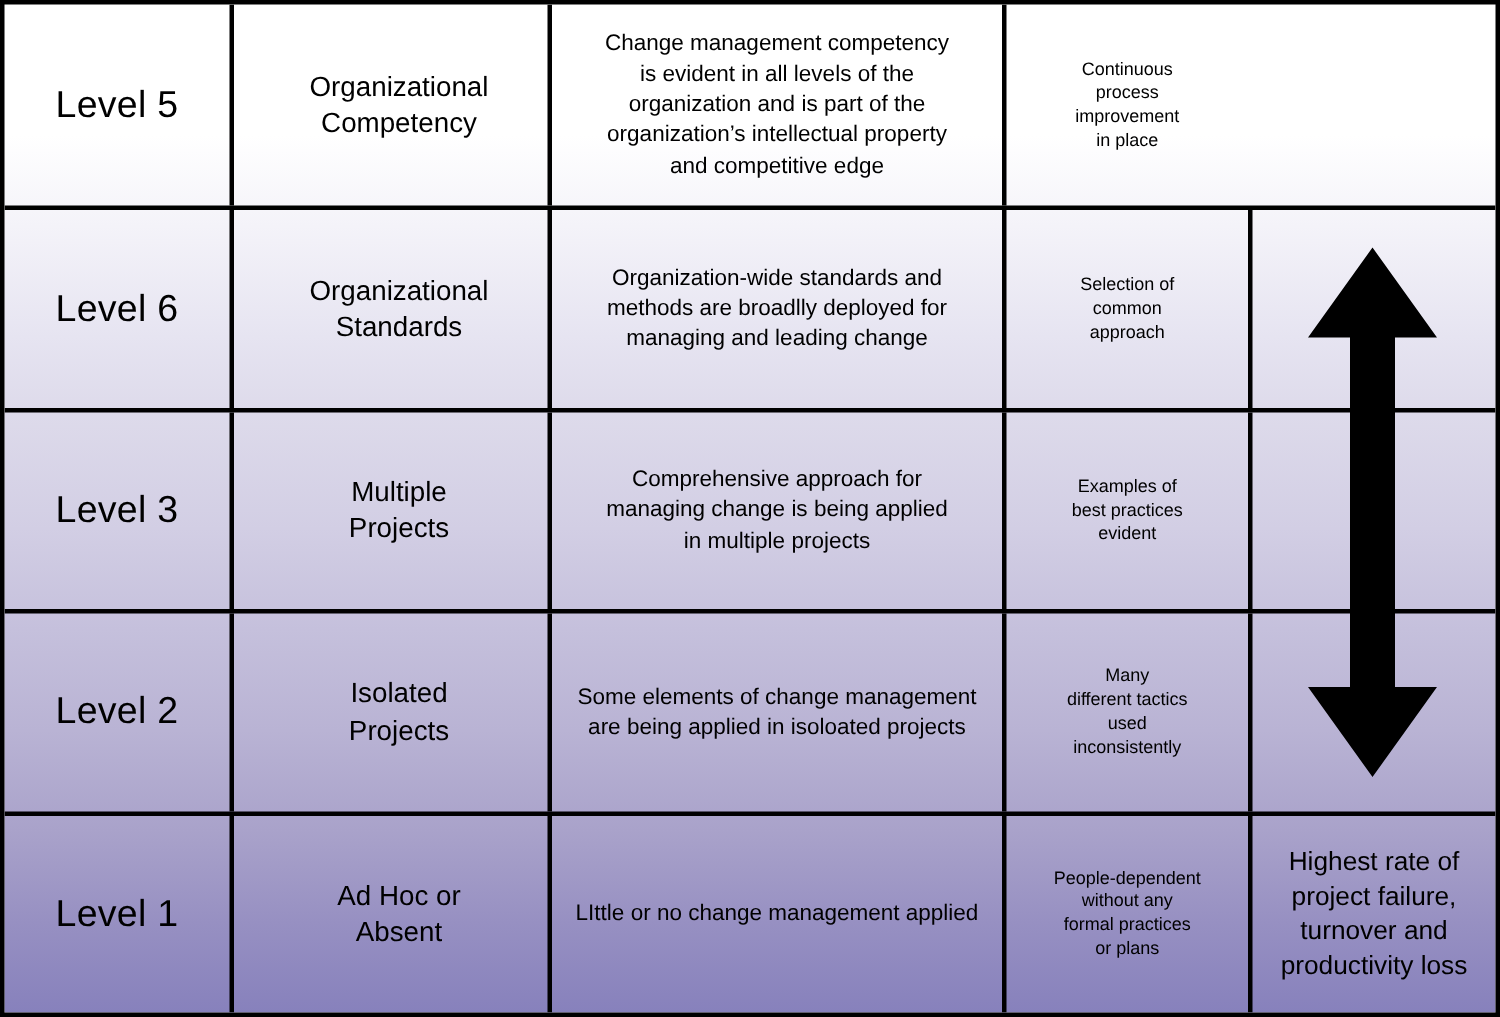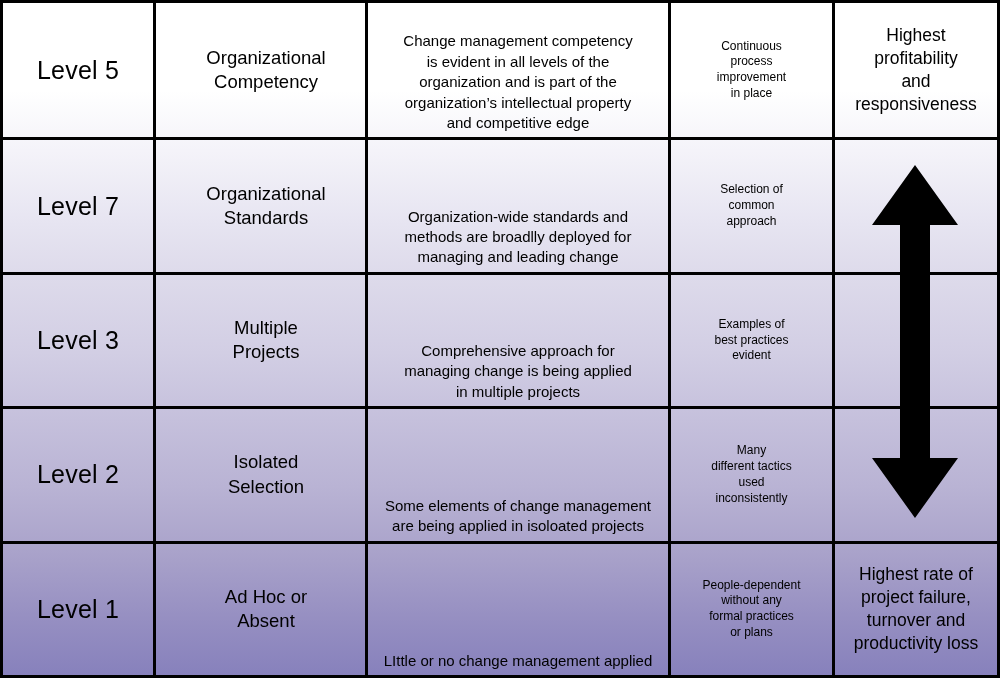--- a/index.html
+++ b/index.html
@@ -72,21 +72,20 @@
   .c-name {
     font-size: 18.5px;
     line-height: 1.32;
     font-weight: 400;
     padding-left: 19px;
   }
   .c-desc {
     font-size: 15px;
     line-height: 1.36;
     font-weight: 400;
-    align-items: flex-end;
   }
   .c-chars {
     font-size: 12px;
     line-height: 1.32;
     font-weight: 400;
   }
   .c-outcome {
     font-size: 17.5px;
     line-height: 1.32;
     font-weight: 400;
@@ -126,31 +125,25 @@
 organization and is part of the
 organization’s intellectual property
 and competitive edge</span>
       </div>
       <div class="cell c-chars">
         <span class="txt">Continuous
 process
 improvement
 in place</span>
       </div>
-      <div class="cell c-outcome">
-        <span class="txt">Highest
-profitability
-and
-responsiveness</span>
-      </div>
-    </div>
-
-    <div class="row">
-      <div class="cell c-level">
-        <span class="txt">Level 7</span>
+    </div>
+
+    <div class="row">
+      <div class="cell c-level">
+        <span class="txt">Level 6</span>
       </div>
       <div class="cell c-name">
         <span class="txt">Organizational
 Standards</span>
       </div>
       <div class="cell c-desc">
         <span class="txt">Organization-wide standards and
 methods are broadlly deployed for
 managing and leading change</span>
       </div>
@@ -186,21 +179,21 @@
         <span class="txt"></span>
       </div>
     </div>
 
     <div class="row">
       <div class="cell c-level">
         <span class="txt">Level 2</span>
       </div>
       <div class="cell c-name">
         <span class="txt">Isolated
-Selection</span>
+Projects</span>
       </div>
       <div class="cell c-desc">
         <span class="txt">Some elements of change management
 are being applied in isoloated projects</span>
       </div>
       <div class="cell c-chars">
         <span class="txt">Many
 different tactics
 used
 inconsistently</span>

